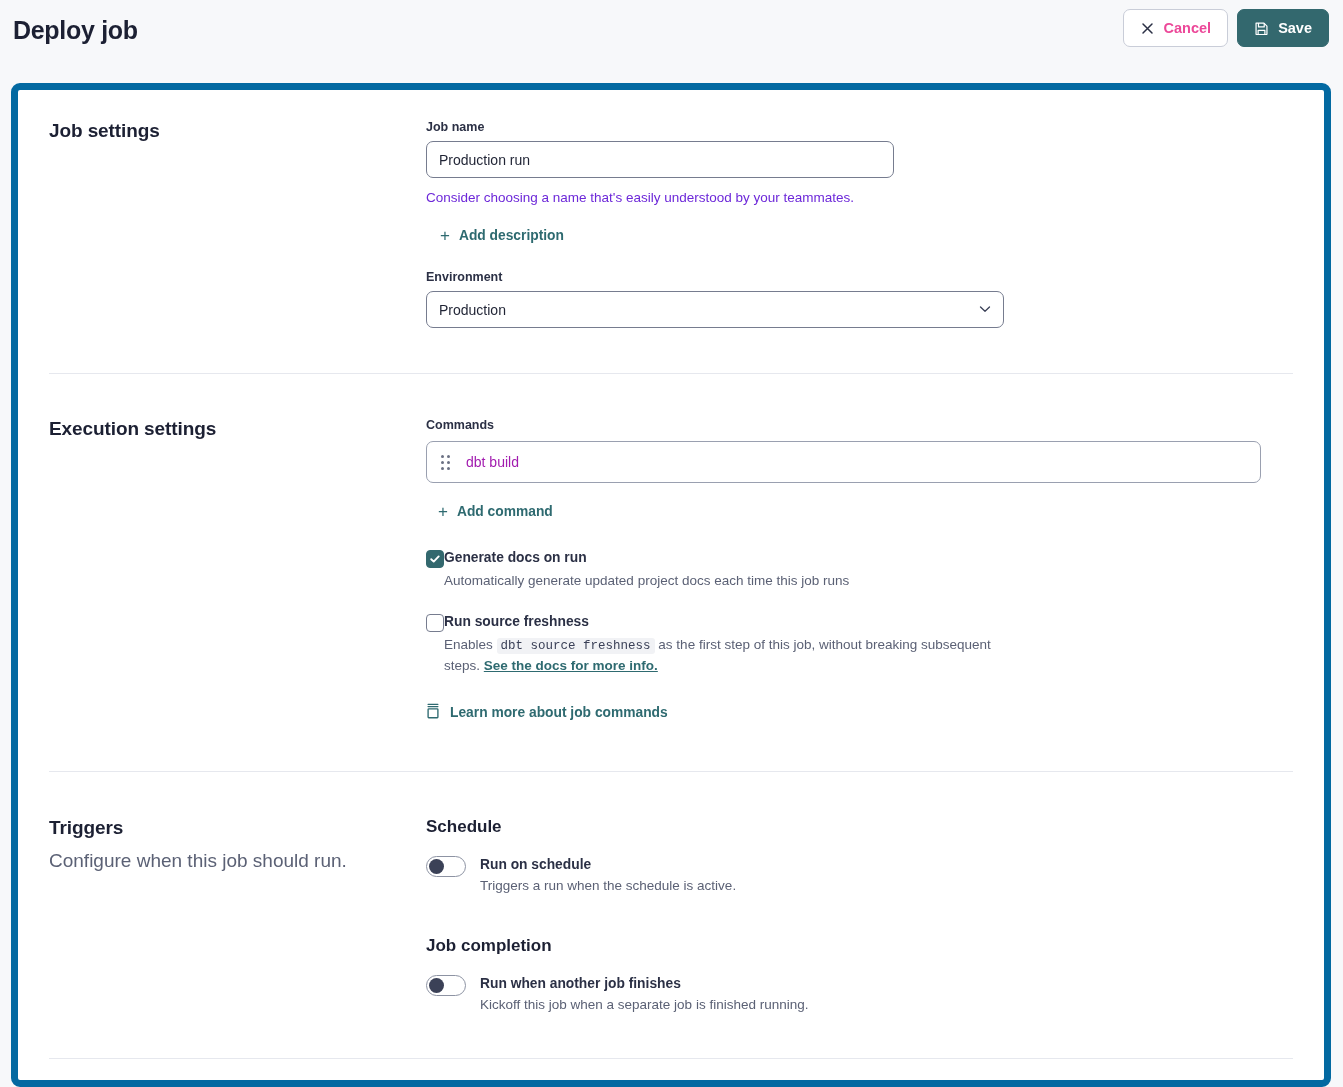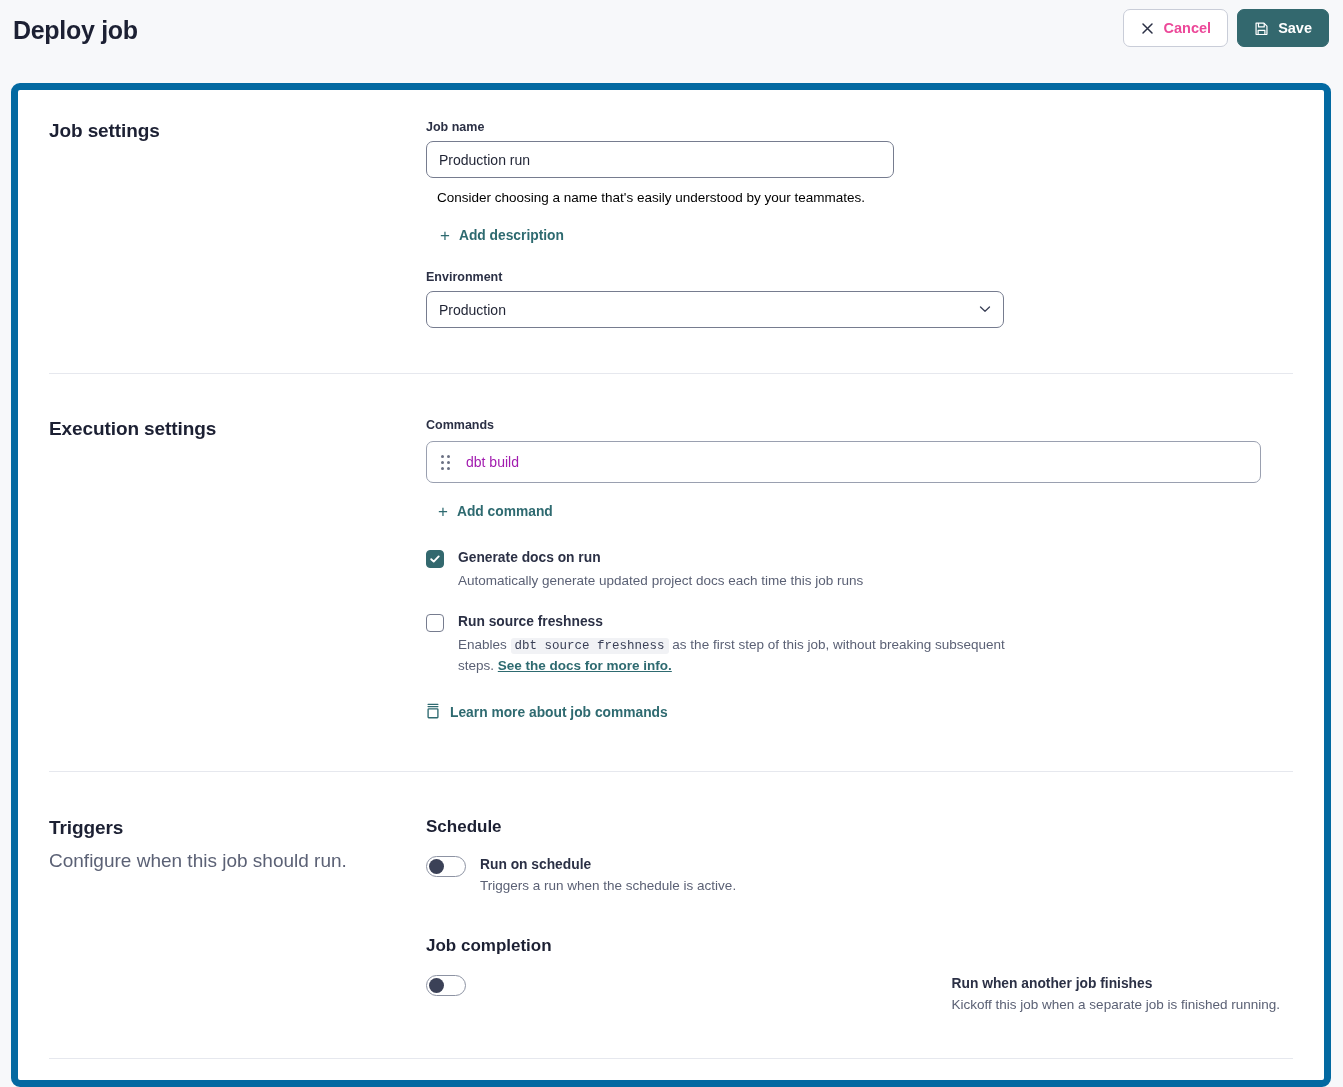--- a/index.html
+++ b/index.html
@@ -115,23 +115,22 @@
     background: #fff;
     font-size: 14px;
     color: #1f2334;
     padding: 0 12px;
     display: flex;
     align-items: center;
     font-family: "Liberation Sans", sans-serif;
   }
   .helper {
     font-size: 13.5px;
-    color: #000000;
+    color: #6d28d9;
     margin-top: 12px;
-    margin-left: 11px;
   }
   .link-action {
     display: inline-flex;
     align-items: center;
     gap: 9px;
     color: #2e6a70;
     font-size: 13.8px;
     font-weight: bold;
     cursor: pointer;
     margin-left: 14px;
@@ -187,21 +186,21 @@
   }
   .drag-handle i {
     width: 3px; height: 3px;
     background: #6b7183;
     border-radius: 50%;
     display: block;
   }
   .cmd-text { font-size: 14px; color: #a21caf; }
 
   
-  .cbrow { display: flex; gap: 14px; align-items: flex-start; }
+  .cbrow { display: flex; align-items: flex-start; }
   .cbox {
     width: 18px; height: 18px;
     border-radius: 4px;
     flex: 0 0 18px;
     margin-top: 2px;
     cursor: pointer;
     display: flex; align-items: center; justify-content: center;
   }
   .cbox.on { background: #33686e; border: 1px solid #33686e; }
   .cbox.off { background: #fff; border: 1px solid #767c8f; }
@@ -388,21 +387,21 @@
         <span class="toggle">
             <span class="knob"></span>
           </span>
         <span>
           <span class="tg-title">Run on schedule</span>
           <div class="tg-desc">Triggers a run when the schedule is active.</div>
         </span>
       </div>
 
       <div class="sub-head" style="margin-top:43px;">Job completion</div>
-      <div class="togglerow" style="margin-top:18px;justify-content:space-between;">
+      <div class="togglerow" style="margin-top:18px;">
         <span class="toggle">
             <span class="knob"></span>
           </span>
         <span>
           <span class="tg-title">Run when another job finishes</span>
           <div class="tg-desc">Kickoff this job when a separate job is finished running.</div>
         </span>
       </div>
 
     </div>

